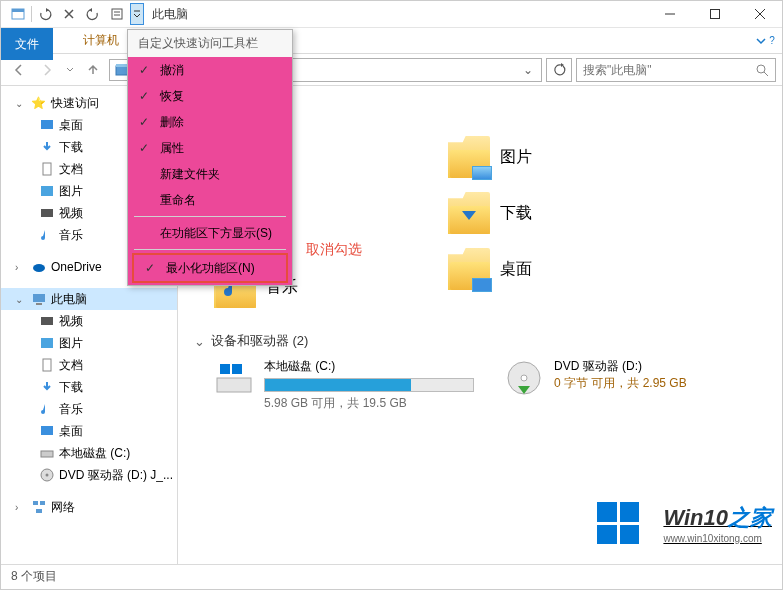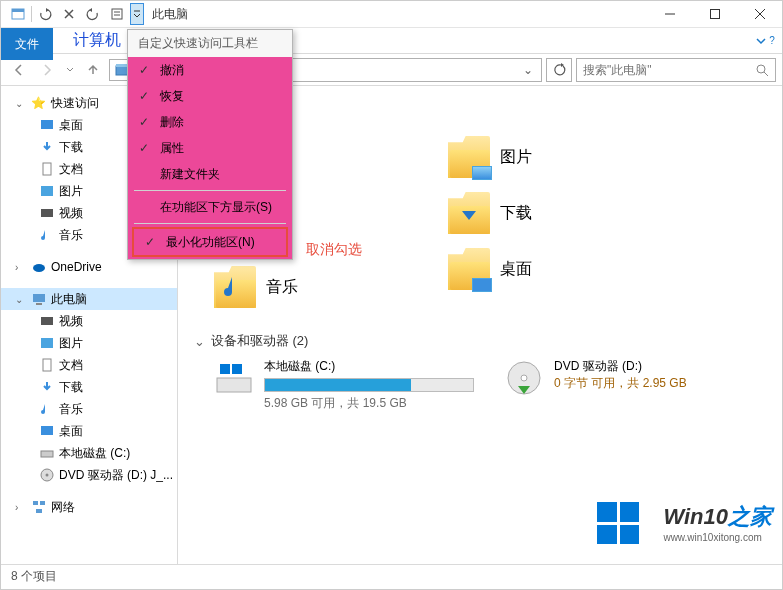--- a/index.html
+++ b/index.html
@@ -6,21 +6,21 @@
 body { width: 783px; height: 590px; background: #fff; position: relative; overflow: hidden; border: 1px solid #ccc; }
 .titlebar { height: 27px; display: flex; align-items: center; background: #fff; border-bottom: 1px solid #e5e5e5; }
 .qat { display: flex; align-items: center; gap: 2px; padding-left: 6px; }
 .qat-btn { width: 22px; height: 22px; display: flex; align-items: center; justify-content: center; color: #555; cursor: pointer; }
 .qat-drop { width: 14px; height: 22px; display: flex; align-items: center; justify-content: center; border: 1px solid #3a8fde; background: #cce5f6; }
 .title-text { margin-left: 8px; font-size: 12px; color: #333; }
 .winctrl { margin-left: auto; display: flex; }
 .winbtn { width: 45px; height: 27px; display: flex; align-items: center; justify-content: center; color: #333; }
 .ribbon { height: 26px; display: flex; align-items: stretch; background: #fff; border-bottom: 1px solid #dadada; }
 .ribbon-file { background: #1979ca; color: #fff; padding: 16px 14px; display: flex; align-items: center; font-size: 12px; }
-.ribbon-tab { padding: 0 20px; display: flex; align-items: center; font-size: 16px; color: #1d4ed8; }
+.ribbon-tab { padding: 0 30px; display: flex; align-items: center; font-size: 12px; color: #a16207; }
 .ribbon-expand { margin-left: auto; width: 34px; display: flex; align-items: center; justify-content: center; color: #1979ca; }
 .navbar { height: 32px; display: flex; align-items: center; gap: 4px; padding: 0 6px; border-bottom: 1px solid #dadada; }
 .navbtn { width: 24px; height: 24px; display: flex; align-items: center; justify-content: center; color: #999; }
 .addr-icon { width: 26px; height: 22px; border: 1px solid #b0b0b0; display: flex; align-items: center; justify-content: center; background: #fff; }
 .addr-bar { flex: 1; height: 24px; border: 1px solid #b0b0b0; display: flex; align-items: center; padding: 0 4px; font-size: 12px; }
 .addr-drop { width: 18px; text-align: center; color: #666; }
 .refresh-box { width: 26px; height: 24px; border: 1px solid #b0b0b0; display: flex; align-items: center; justify-content: center; }
 .search-bar { width: 200px; height: 24px; border: 1px solid #b0b0b0; display: flex; align-items: center; padding: 0 6px; font-size: 12px; color: #888; }
 .search-bar input { border: none; outline: none; flex: 1; font-size: 12px; }
 .body-area { display: flex; height: 478px; }
@@ -46,21 +46,21 @@
 .drive-bar { height: 14px; border: 1px solid #bcbcbc; background: #eaeaea; margin: 3px 0; position: relative; }
 .drive-fill { position: absolute; left: 0; top: 0; bottom: 0; background: #26a0da; }
 .status-bar { height: 24px; border-top: 1px solid #dadada; display: flex; align-items: center; padding: 0 10px; font-size: 12px; color: #555; }
 .dropdown-menu { position: absolute; left: 126px; top: 28px; width: 166px; background: #ec4899; border: 1px solid #b5b5b5; box-shadow: 2px 2px 6px rgba(0,0,0,.25); z-index: 50; font-size: 12px; }
 .menu-title { padding: 5px 10px; color: #5a5a5a; background: #f7f7f7; }
 .menu-item { height: 26px; display: flex; align-items: center; padding: 0 8px; gap: 8px; cursor: pointer; }
 .menu-chk { width: 16px; text-align: center; color: #333; }
 .menu-sep { height: 1px; background: #d0d0d0; margin: 3px 6px; }
 .menu-highlight { border: 2px solid #e74c3c; margin: 2px 4px; }
 .annotation { position: absolute; left: 305px; top: 240px; color: #e74c3c; font-size: 14px; z-index: 60; }
-.watermark { position: absolute; right: 10px; bottom: 20px; display: flex; gap: 24px; z-index: 5; }
+.watermark { position: absolute; right: 10px; bottom: 20px; display: flex; align-items: center; gap: 24px; z-index: 5; text-decoration: underline; }
 .wm-logo { width: 42px; height: 42px; display: grid; grid-template-columns: 1fr 1fr; grid-template-rows: 1fr 1fr; gap: 3px; }
 .wm-logo div { background: #0078d7; }
 .wm-text { font-size: 22px; font-weight: bold; font-style: italic; color: #333; }
 .wm-sub { font-size: 10px; color: #666; }
 </style>
 </head>
 <body>
 
 <div class="titlebar">
   <div class="qat">
@@ -447,20 +447,24 @@
       <span>删除</span>
     </div>
   <div class="menu-item">
       <span class="menu-chk">✓</span>
       <span>属性</span>
     </div>
   <div class="menu-item">
       <span class="menu-chk"></span>
       <span>新建文件夹</span>
     </div>
+  <div class="menu-item">
+      <span class="menu-chk"></span>
+      <span>重命名</span>
+    </div>
   <div class="menu-sep"></div>
   <div class="menu-item">
       <span class="menu-chk"></span>
       <span>在功能区下方显示(S)</span>
     </div>
   <div class="menu-sep"></div>
   <div class="menu-highlight">
     <div class="menu-item">
         <span class="menu-chk">✓</span>
         <span>最小化功能区(N)</span>

